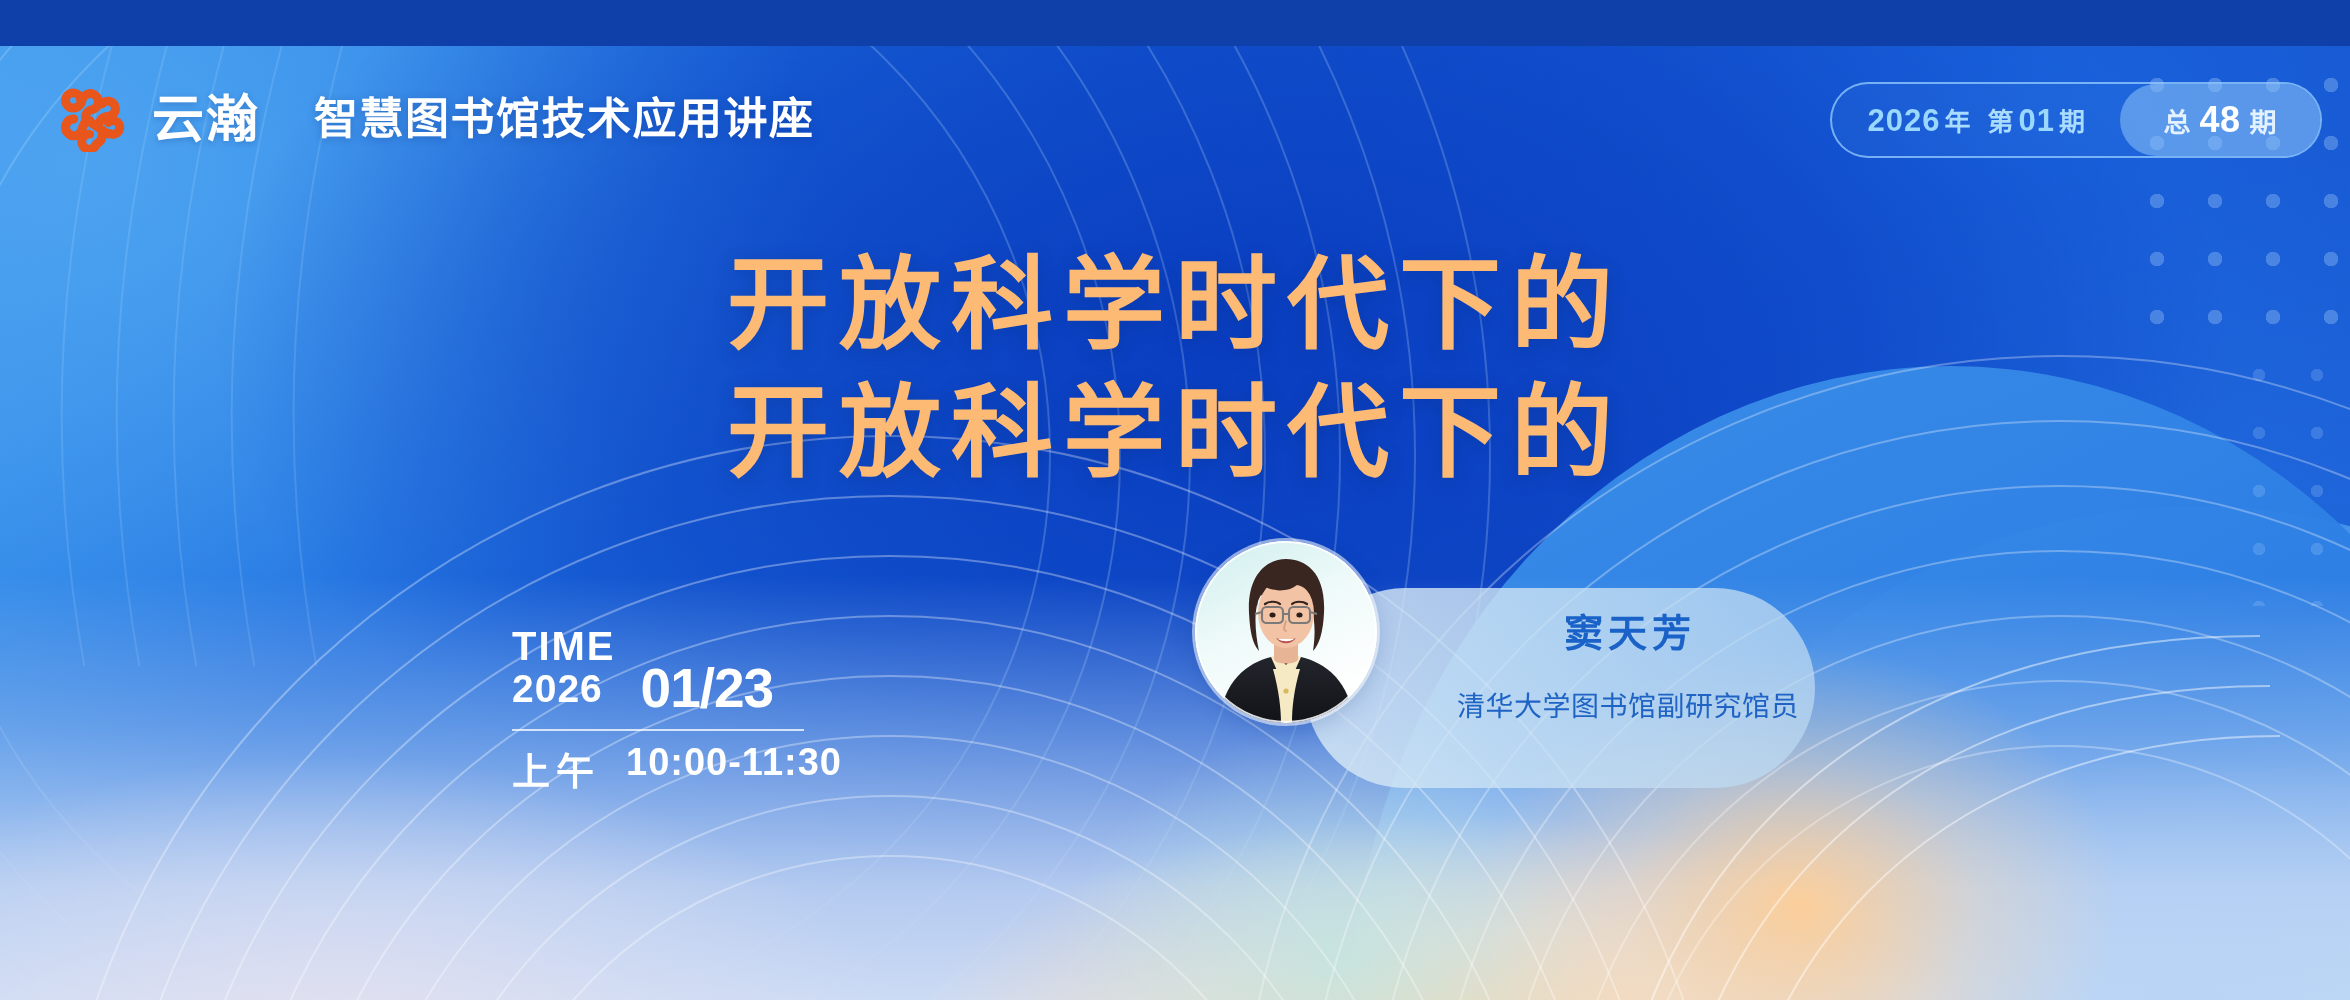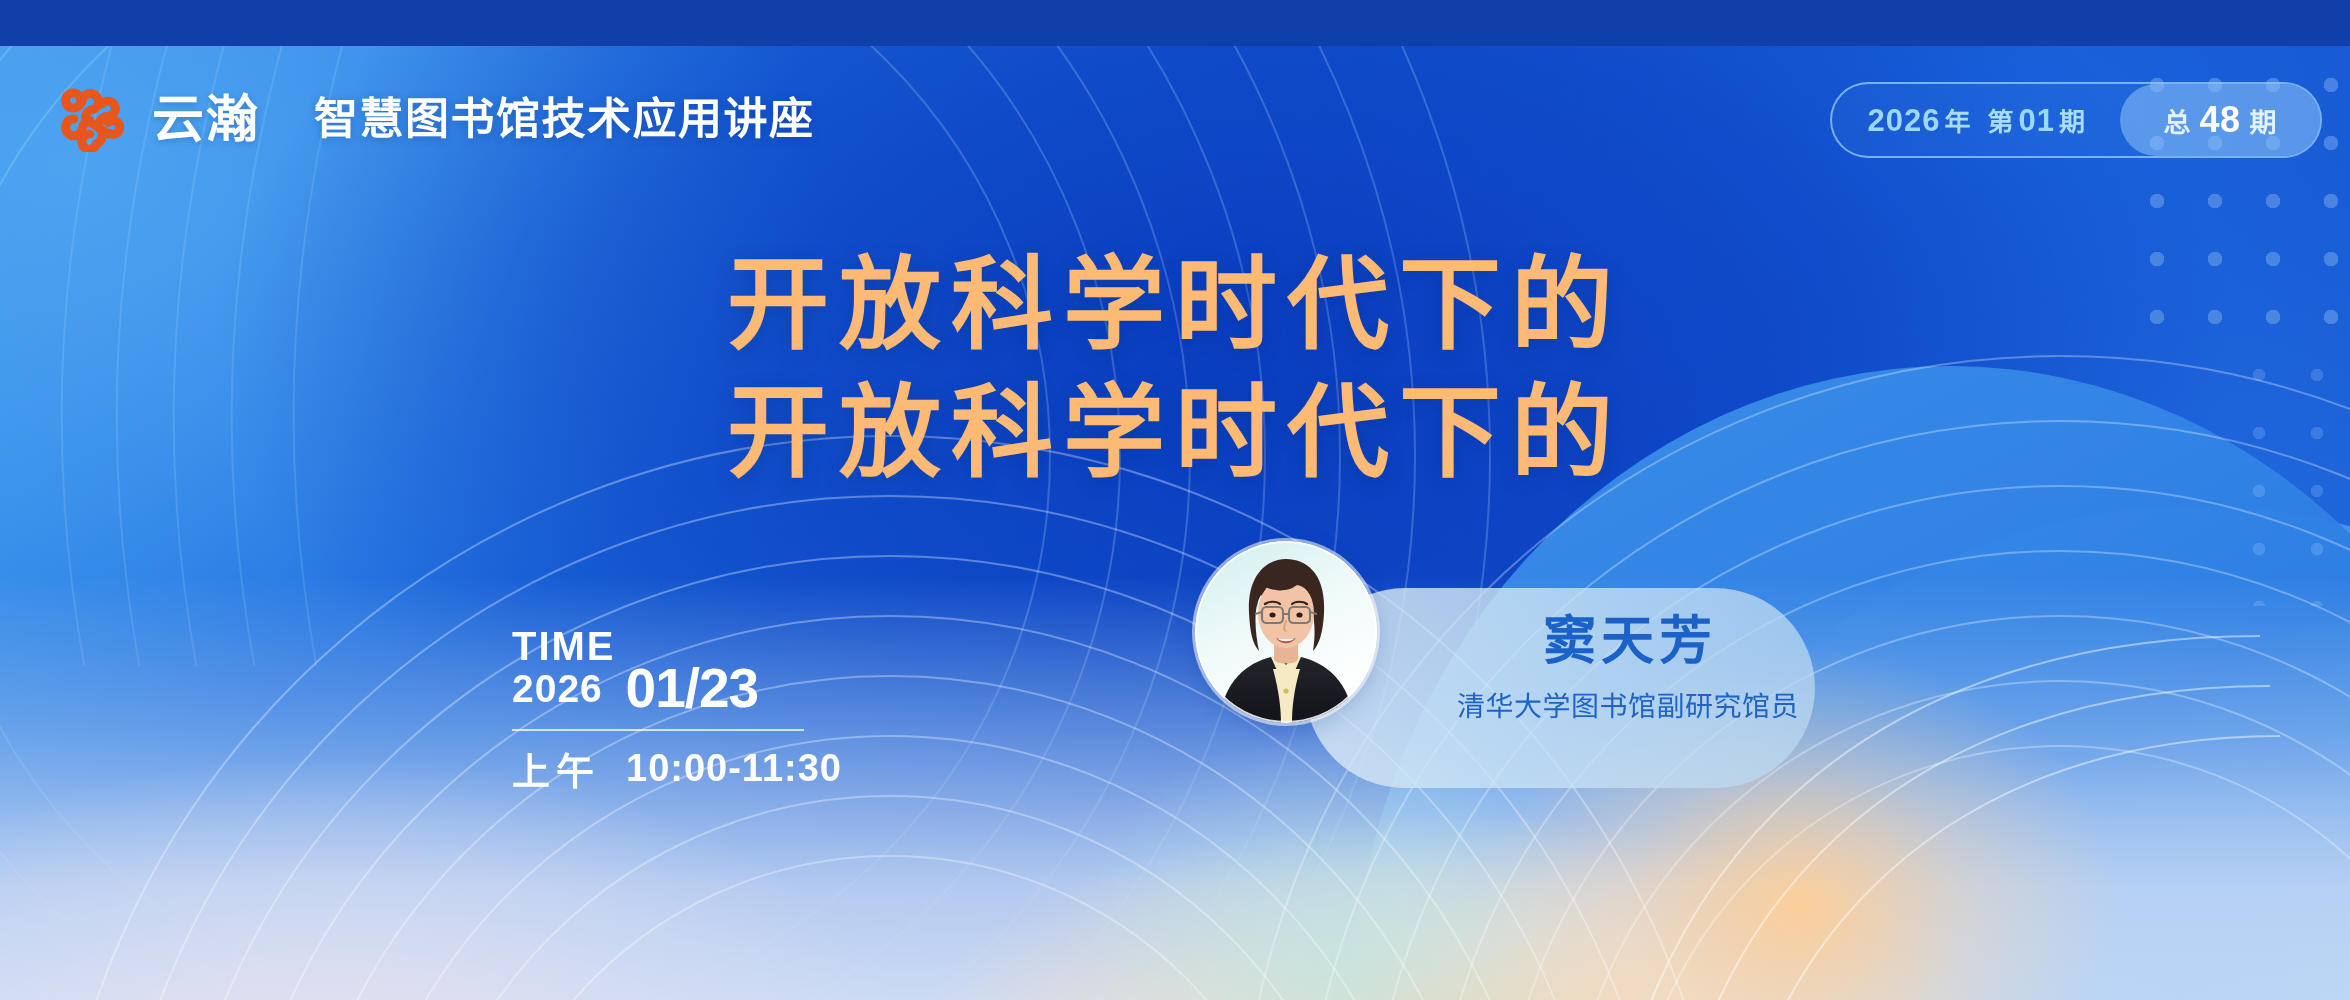--- a/index.html
+++ b/index.html
@@ -149,50 +149,50 @@
     line-height:1.16;
     text-shadow:0 4px 18px rgba(8,42,120,.30);
   }
   .main-title .line{font-size:102px; display:block;}
   .main-title .line2{margin-top:10px;}
 
   
   .time-block{
     position:absolute; left:512px; top:580px; z-index:8; color:#ffffff;
   }
-  .time-row{display:flex; align-items:flex-end; gap:10px;}
+  .time-row{display:flex; align-items:flex-end; gap:25px;}
   .time-lab{line-height:1.02; padding-bottom:6px;}
   .time-lab .t1{font-size:40px;font-weight:bold;letter-spacing:2px;display:block;}
   .time-lab .t2{font-size:39px;font-weight:bold;letter-spacing:1px;display:block;margin-top:2px;}
   .time-date{font-size:55px;font-weight:bold;letter-spacing:-1px;line-height:.95;}
   .time-rule{
     height:2px; background:rgba(255,255,255,.75);
     margin:14px 0 10px 0; width:292px;
   }
   .time-low{
-    display:flex; align-items:center; gap:26px;
+    display:flex; gap:26px;
     font-size:38px; font-weight:bold; letter-spacing:1px;
   }
   .time-low .ampm{letter-spacing:6px;}
 
   
   .speaker{
     position:absolute; left:1195px; top:520px; z-index:8;
     width:620px; height:250px;
   }
   .speaker-panel{
     position:absolute; left:110px; top:22px;
     width:510px; height:200px;
     border-radius:100px;
     background:linear-gradient(110deg, rgba(223,238,247,.80) 0%, rgba(205,228,244,.78) 45%, rgba(186,216,241,.72) 100%);
   }
   .speaker-name{
     position:absolute; left:270px; top:48px; width:330px;
     text-align:center;
-    font-size:53px; font-weight:bold; color:#1a62c8;
+    font-size:39px; font-weight:bold; color:#1a62c8;
     letter-spacing:5px; line-height:1;
   }
   .speaker-title{
     position:absolute; left:258px; top:124px; width:350px;
     text-align:center;
     font-size:28px; font-weight:normal; color:#1f64c4;
     letter-spacing:.5px; line-height:1.2;
   }
   .avatar{
     position:absolute; left:0; top:-25px;

